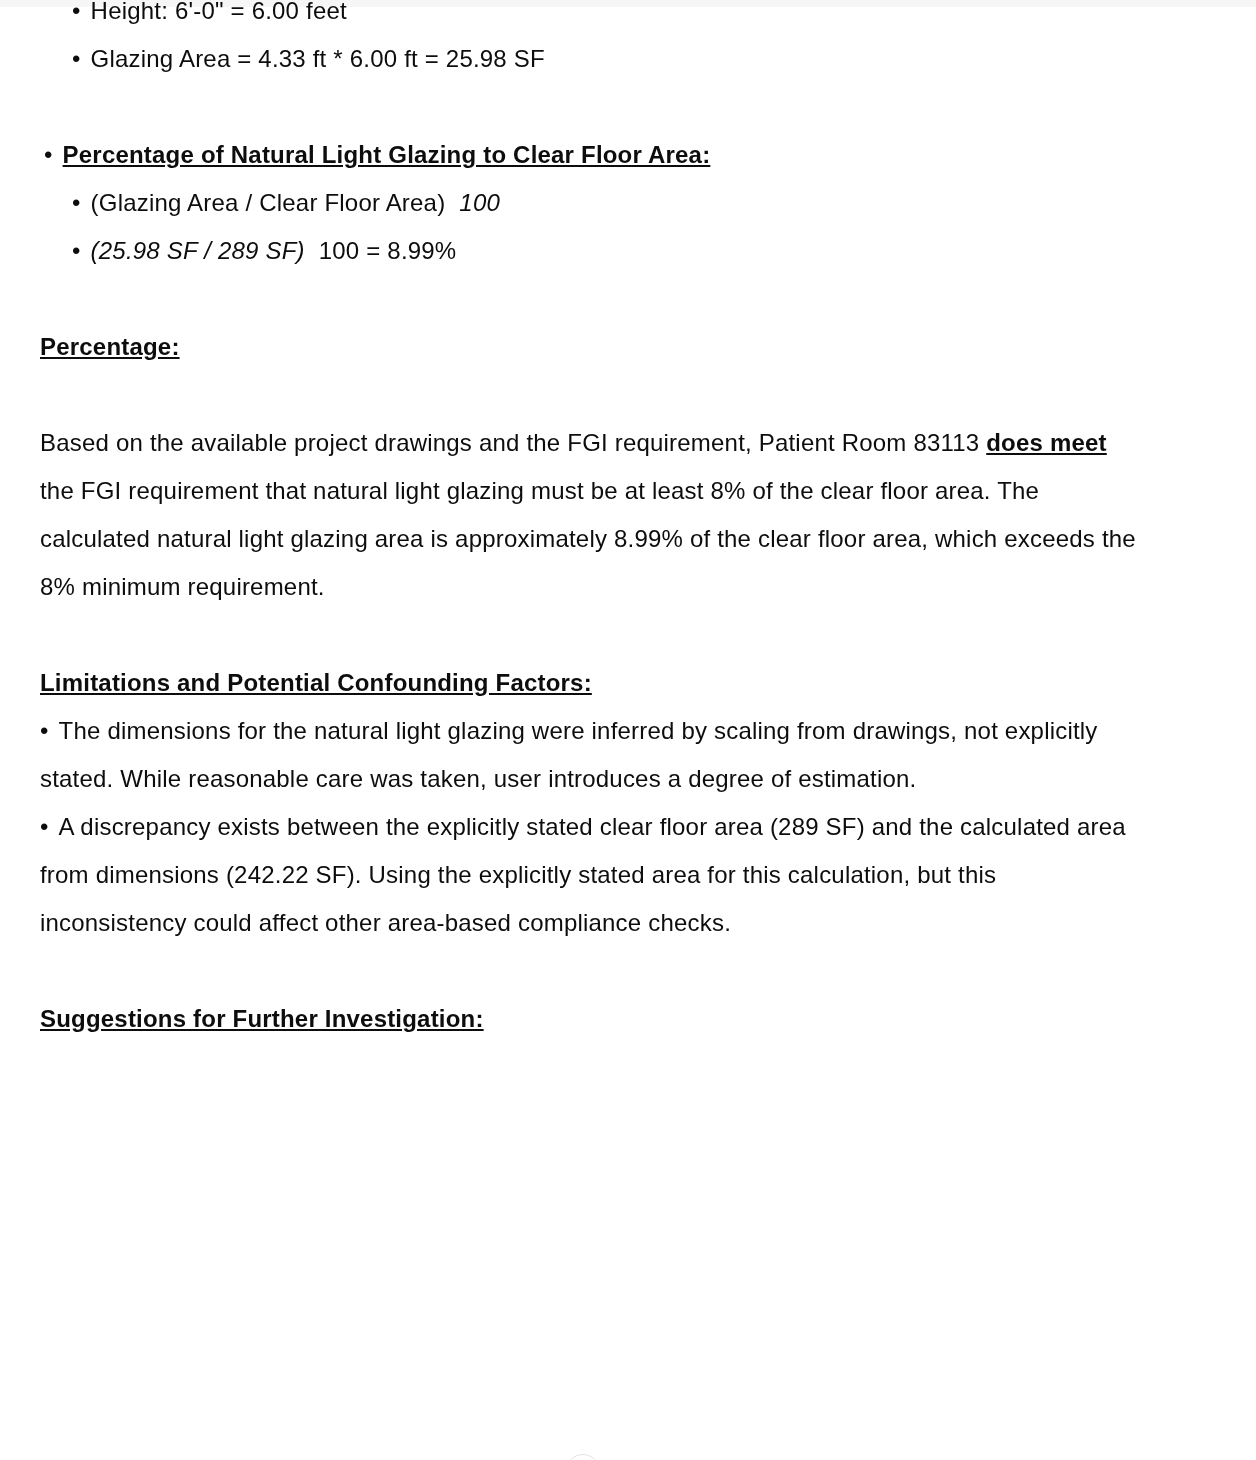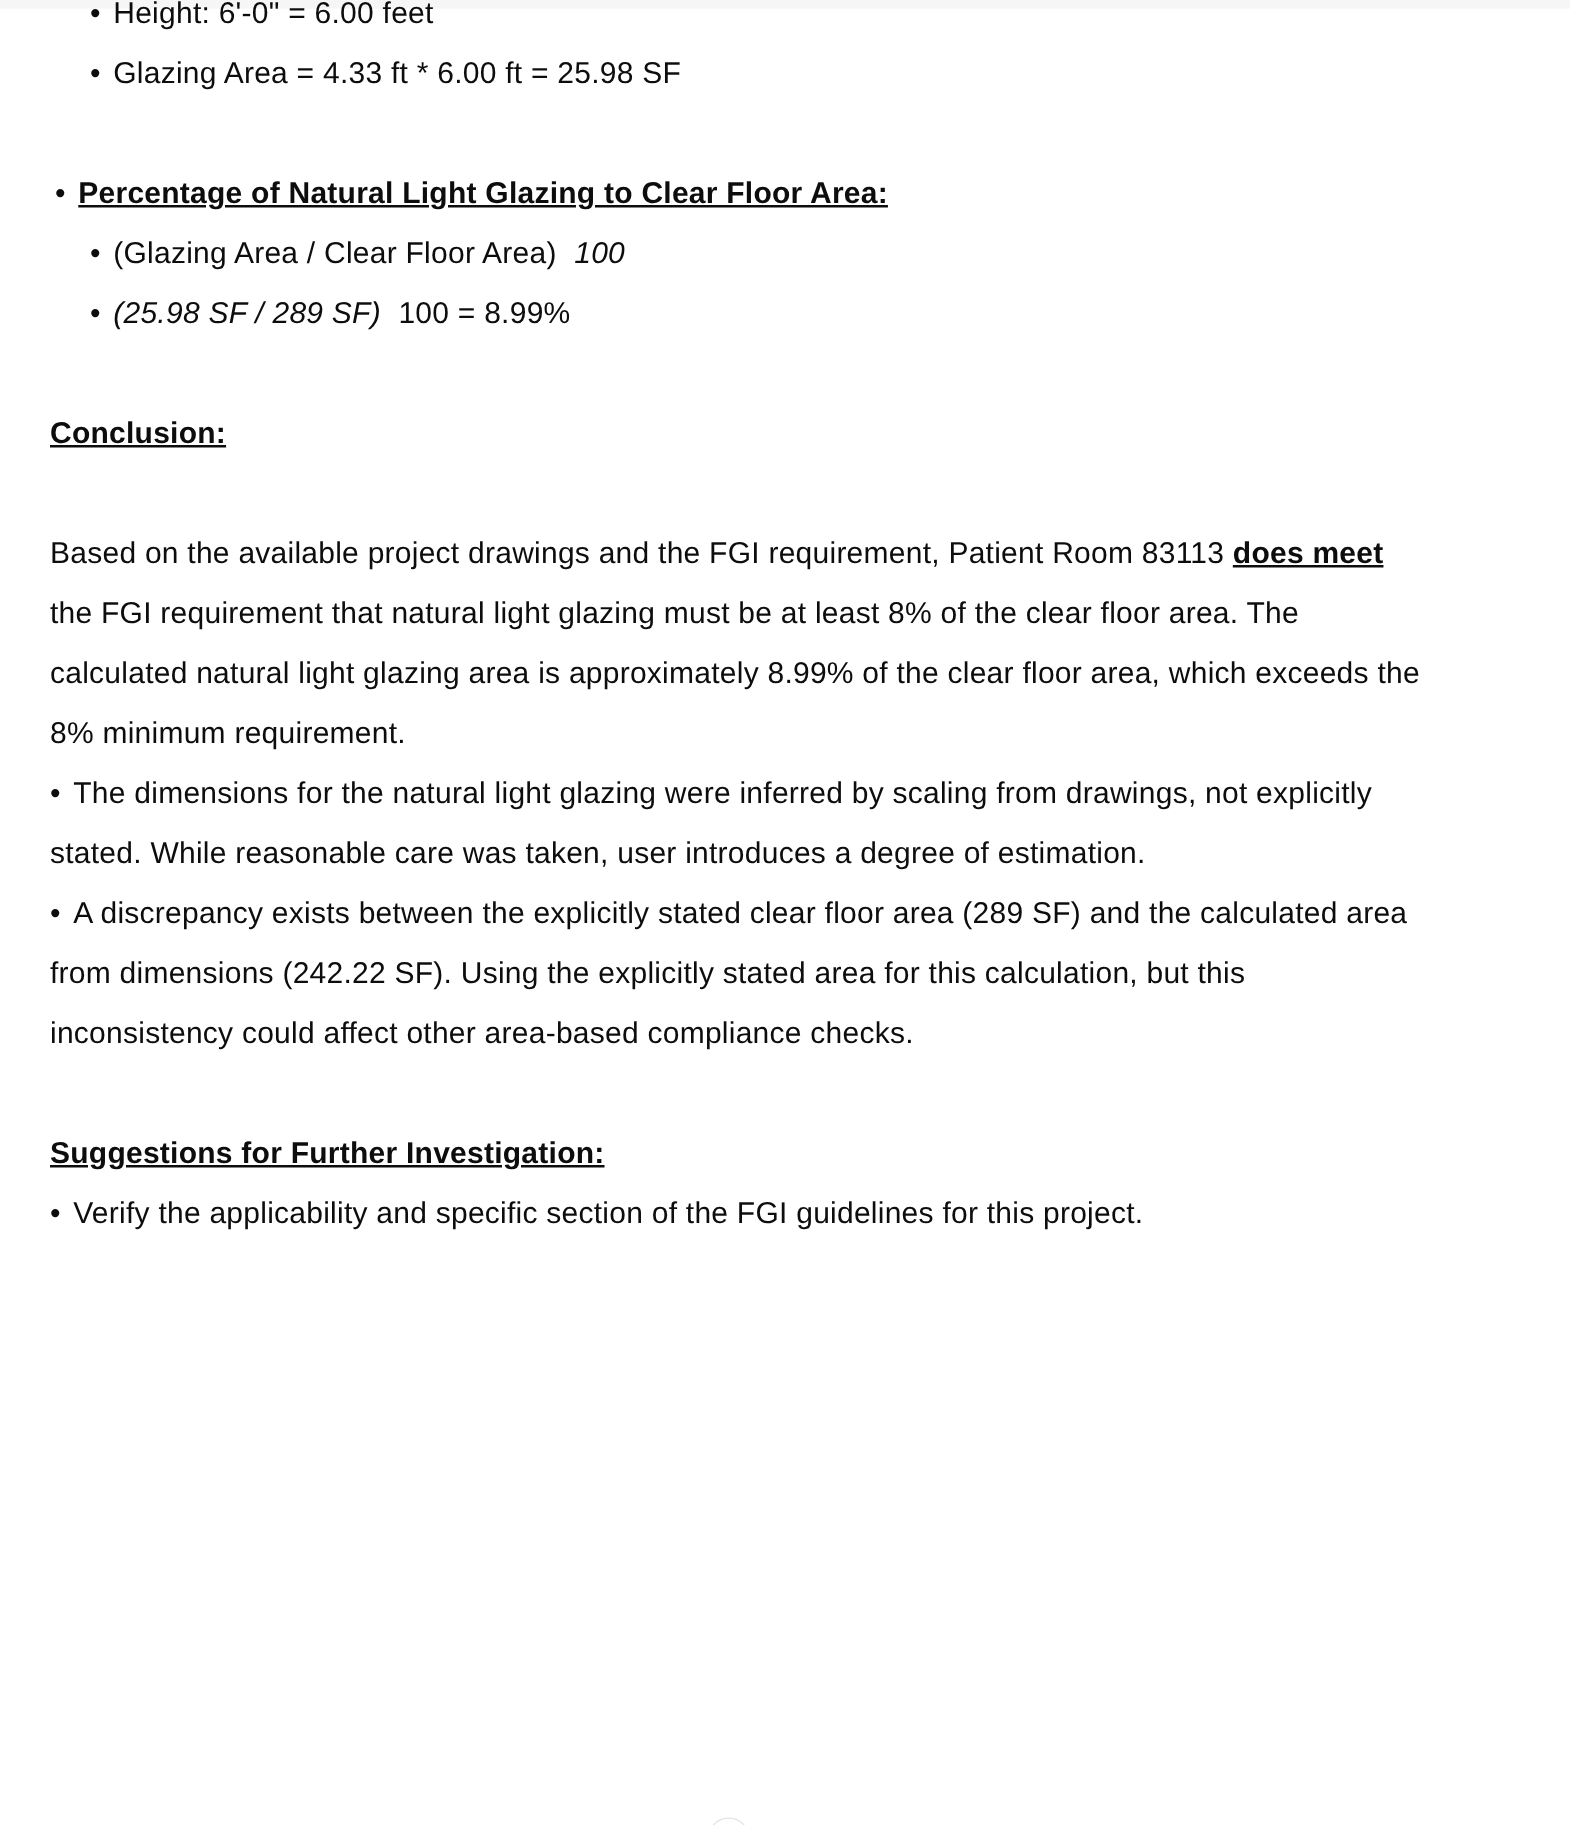--- a/index.html
+++ b/index.html
@@ -71,31 +71,33 @@
       <span class="bullet">•</span><strong>Percentage of Natural Light Glazing to Clear Floor Area:</strong>
     </div>
     <div class="li l2">
       <span class="bullet">•</span><span>(Glazing Area / Clear Floor Area)</span><em class="gap-left">100</em>
     </div>
     <div class="li l2">
       <span class="bullet">•</span><em>(25.98 SF / 289 SF)</em><span class="gap-left">100 = 8.99%</span>
     </div>
 
     <p class="section-gap">
-      <strong>Conclusion:</strong>
+      <strong>Percentage:</strong>
     </p>
     <p class="section-gap"><span>Based on the available project drawings and the FGI requirement, Patient Room 83113 </span><strong>does meet</strong><span> the FGI requirement that natural light glazing must be at least 8% of the clear floor area. The calculated natural light glazing area is approximately 8.99% of the clear floor area, which exceeds the 8% minimum requirement.</span></p>
 
+    <p class="section-gap">
+      <strong>Limitations and Potential Confounding Factors:</strong>
+    </p>
     <p class="li"><span class="bullet">•</span><span>The dimensions for the natural light glazing were inferred by scaling from drawings, not explicitly stated. While reasonable care was taken, user introduces a degree of estimation.</span></p>
     <p class="li"><span class="bullet">•</span><span>A discrepancy exists between the explicitly stated clear floor area (289 SF) and the calculated area from dimensions (242.22 SF). Using the explicitly stated area for this calculation, but this inconsistency could affect other area-based compliance checks.</span></p>
 
     <p class="section-gap">
       <strong>Suggestions for Further Investigation:</strong>
     </p>
-    <p class="li"><span class="bullet">•</span><span>Verify the applicability and specific section of the FGI guidelines for this project.</span></p>
 
   </div>
 
   <div class="top-shadow"></div>
 
   <div class="scroll-btn"></div>
 
 </div>
 
 </body></html>

